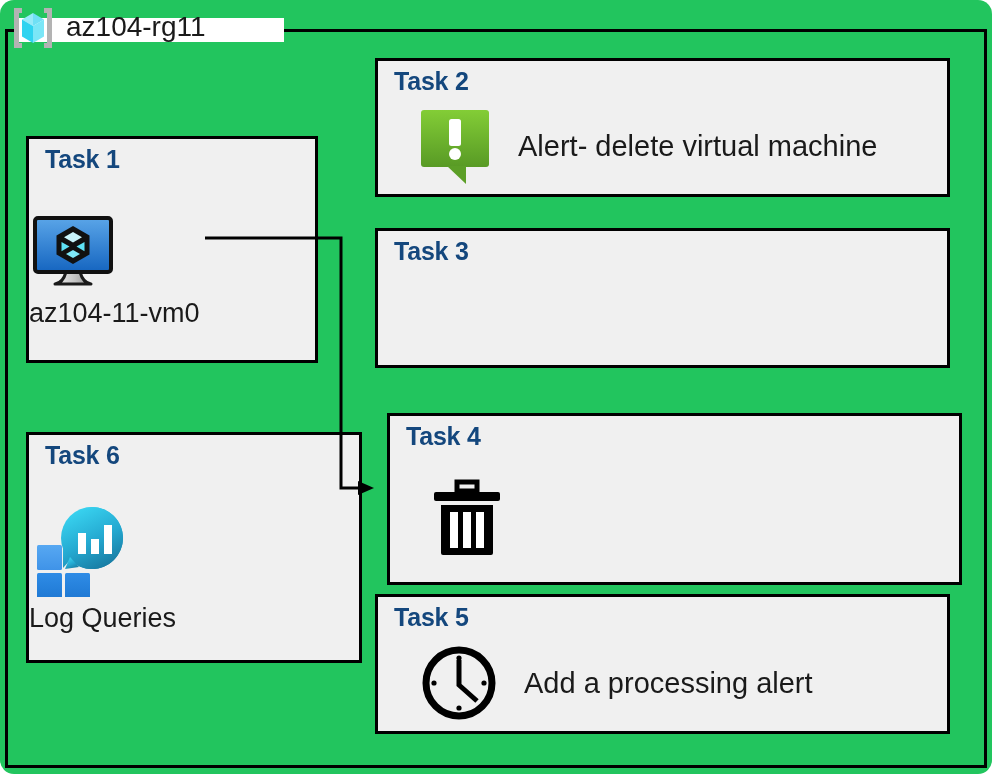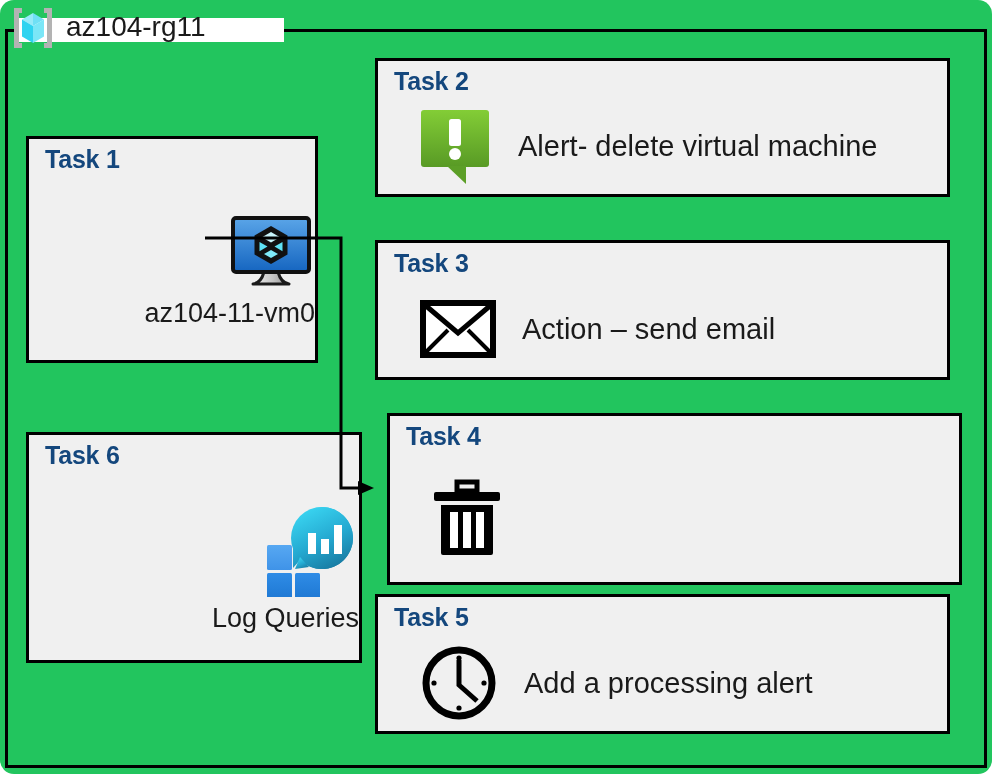--- a/index.html
+++ b/index.html
@@ -78,21 +78,21 @@
 
   
   .task-box.left-col .inner {
     position: absolute;
     left: 0;
     top: 42px;
     right: 0;
     bottom: 0;
     display: flex;
     flex-direction: column;
-    align-items: flex-end;
+    align-items: flex-start;
     justify-content: center;
     gap: 8px;
   }
   .task-caption {
     font-size: 27px;
     color: #1a1a1a;
     line-height: 1;
     white-space: nowrap;
   }
 
@@ -235,32 +235,22 @@
           <rect x="1" y="2" width="68" height="57" rx="3" fill="url(#alertGrad)"></rect>
           <path d="M27 58 L46 58 L46 76 Z" fill="#5c9f27"></path>
           <rect x="29" y="11" width="12" height="27" rx="2.5" fill="#ffffff"></rect>
           <circle cx="35" cy="46" r="6" fill="#ffffff"></circle>
         </svg>
       </span>
       <span class="task-caption">Alert- delete virtual machine</span>
     </div>
   </div>
 
-  <div class="task-box right-col" style="left:375px; top:240px; width:575px; height:140px;padding-left:47px;">
+  <div class="task-box right-col" style="left:375px; top:228px; width:575px; height:140px;padding-left:47px;">
     <div class="task-label">Task 3</div>
-    <div class="inner">
-      <span>
-        <svg class="icon-svg" width="76" height="58" viewBox="0 0 76 58" xmlns="http://www.w3.org/2000/svg">
-          <rect x="3" y="3" width="70" height="52" fill="#ffffff" stroke="#000000" stroke-width="6"></rect>
-          <path d="M5 5 L38 33 L71 5" fill="none" stroke="#000000" stroke-width="5"></path>
-          <path d="M5 53 L28 30 M71 53 L48 30" fill="none" stroke="#000000" stroke-width="4"></path>
-        </svg>
-      </span>
-      <span class="task-caption">Action – send email</span>
-    </div>
   </div>
 
   <div class="task-box right-col" style="left:387px; top:413px; width:575px; height:172px;">
     <div class="task-label">Task 4</div>
     <div class="inner">
       <span>
         <svg class="icon-svg" width="70" height="78" viewBox="0 0 70 78" xmlns="http://www.w3.org/2000/svg">
 
           <path d="M25 3 h20 v9 h-20 z" fill="none" stroke="#000000" stroke-width="5"></path>
 

